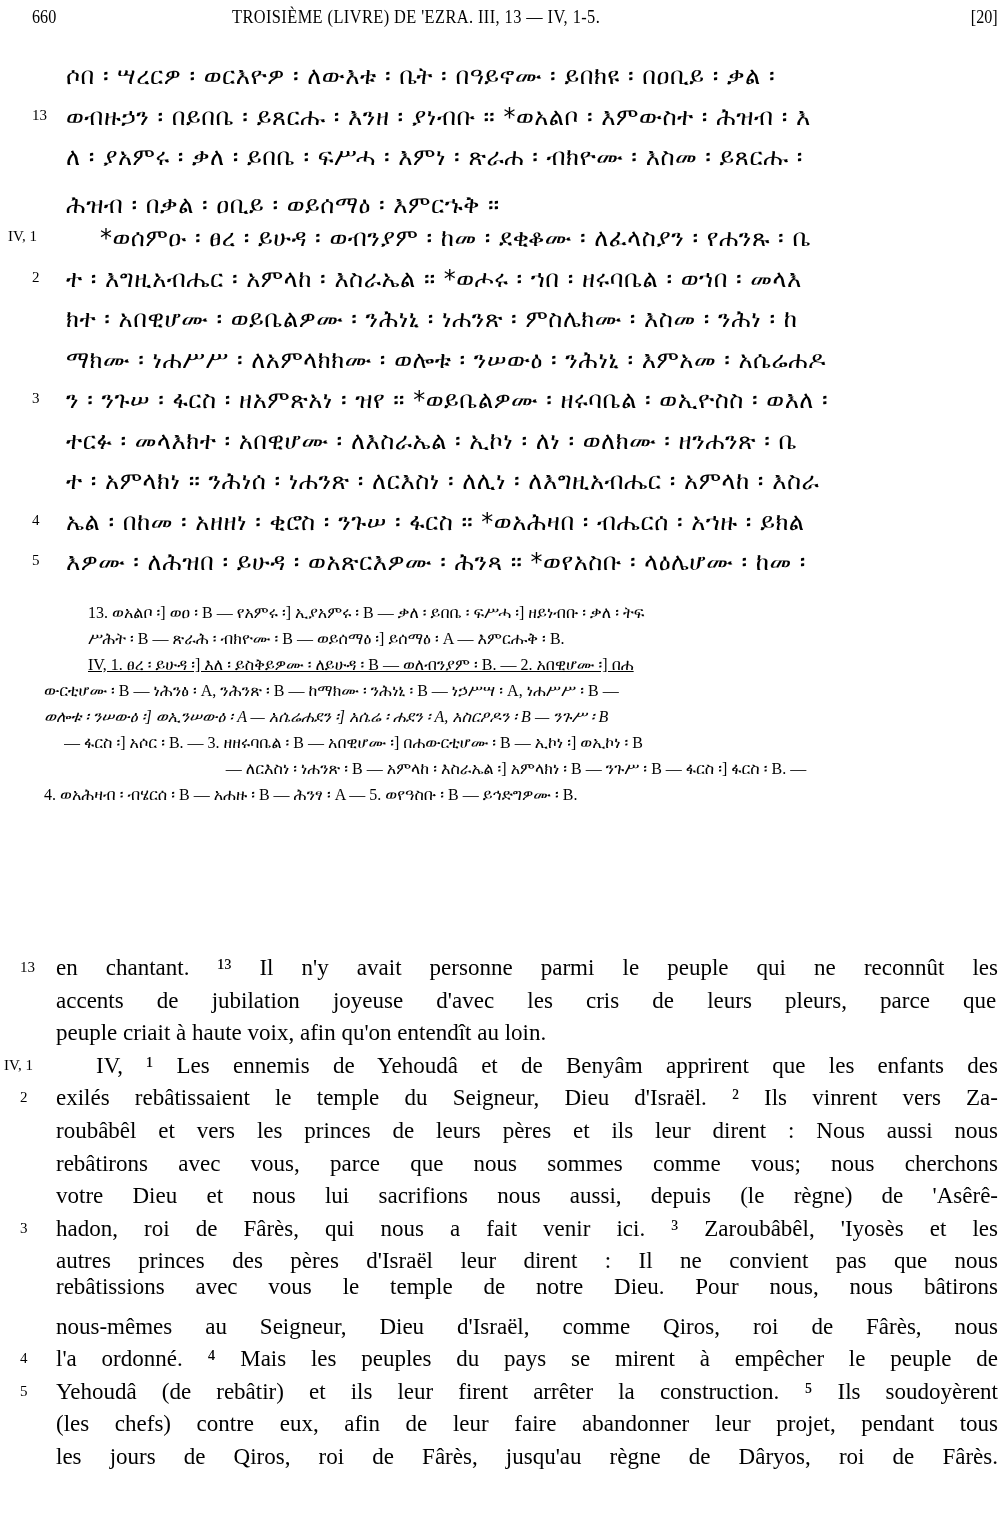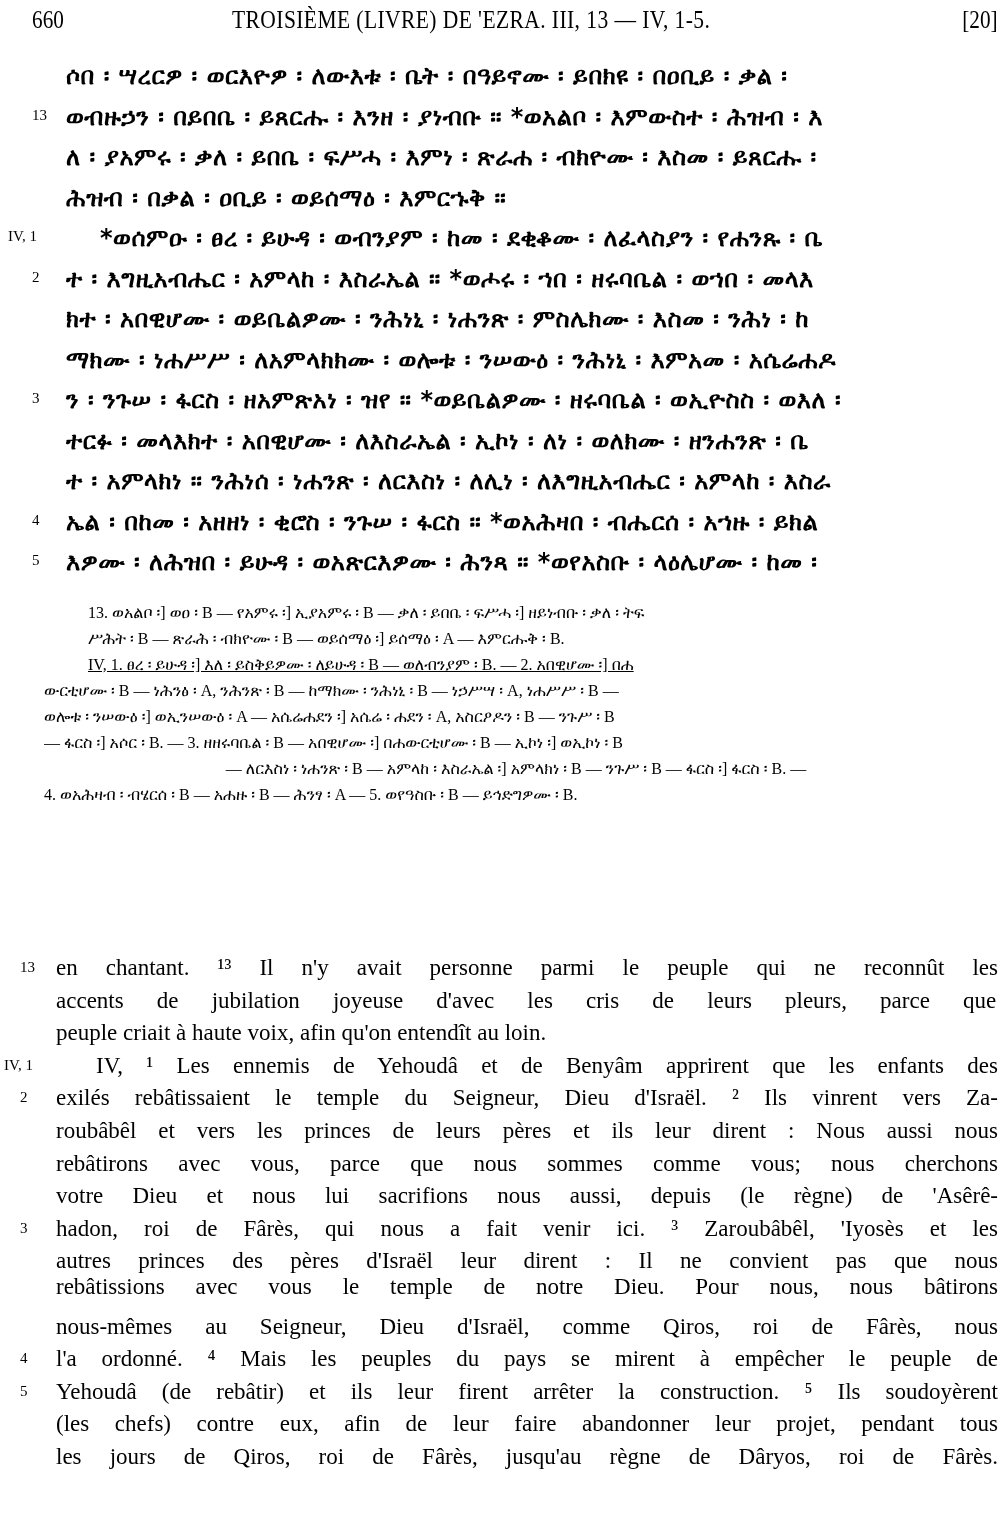--- a/index.html
+++ b/index.html
@@ -2,36 +2,36 @@
 <html><head>
   <meta charset="utf-8">
   <style>
     html, body { margin: 0; padding: 0; background: #ffffff; }
     body {
       width: 1000px; height: 1530px; position: relative; overflow: hidden;
       font-family: "Liberation Serif", "DejaVu Serif", serif; color: #000;
     }
     .header {
       position: absolute; top: 4px; left: 0; width: 1000px; height: 30px;
-      font-family: "Liberation Serif", serif; font-size: 25px;
+      font-family: "Liberation Serif", serif; font-size: 19px;
     }
     .header .pnum { position: absolute; left: 32px; top: 2px; transform: scaleX(0.85); transform-origin: left; }
     .header .title { position: absolute; left: 232px; top: 2px; letter-spacing: 0.5px; transform: scaleX(0.86); transform-origin: left; white-space: nowrap; }
     .header .sig { position: absolute; right: 2px; top: 2px; transform: scaleX(0.85); transform-origin: right; }
 
     .geez-block { position: absolute; left: 0; top: 56px; width: 1000px; }
     .geez-line {
       position: absolute; left: 0; width: 1000px; height: 40px;
     }
     .geez-line .vnum {
       position: absolute; font-size: 15px; top: 10px; font-family: "Liberation Serif", serif;
     }
     .geez-line .gtext {
       position: absolute; left: 66px; right: 4px; top: 0;
-      font-family: "DejaVu Sans", sans-serif; font-weight: bold; font-size: 24px;
+      font-family: "DejaVu Sans", sans-serif; font-weight: normal; font-size: 24px;
       white-space: nowrap; overflow: hidden; text-align: justify; line-height: 40px;
       letter-spacing: 0.5px;
     }
 
     .apparatus { position: absolute; left: 0; top: 600px; width: 1000px; }
     .app-line {
       position: absolute; left: 88px; right: 12px; height: 26px;
       font-size: 16px; line-height: 26px; white-space: nowrap; overflow: hidden;
       font-family: "Liberation Serif", serif;
     }
@@ -68,21 +68,21 @@
       <span class="gtext">ሶበ ፡ ሣረርዎ ፡ ወርእዮዎ ፡ ለውእቱ ፡ ቤት ፡ በዓይኖሙ ፡ ይበክዩ ፡ በዐቢይ ፡ ቃል ፡</span>
     </div>
     <div class="geez-line" style="top: 40.5px;">
       <span class="vnum" style="left: 32px;">13</span>
       <span class="gtext">ወብዙኃን ፡ በይበቤ ፡ ይጸርሑ ፡ እንዘ ፡ ያነብቡ ። *ወአልቦ ፡ እምውስተ ፡ ሕዝብ ፡ እ</span>
     </div>
     <div class="geez-line" style="top: 81px;">
       <span class="vnum" style="left: 32px;"></span>
       <span class="gtext">ለ ፡ ያአምሩ ፡ ቃለ ፡ ይበቤ ፡ ፍሥሓ ፡ እምነ ፡ ጽራሐ ፡ ብክዮሙ ፡ እስመ ፡ ይጸርሑ ፡</span>
     </div>
-    <div class="geez-line" style="top: 122px;">
+    <div class="geez-line" style="top: 129px;">
       <span class="vnum" style="left: 32px;"></span>
       <span class="gtext">ሕዝብ ፡ በቃል ፡ ዐቢይ ፡ ወይሰማዕ ፡ እምርኁቅ ።</span>
     </div>
     <div class="geez-line" style="top: 162px;">
       <span class="vnum" style="left: 8px;">IV, 1</span>
       <span class="gtext" style="left: 100px;">*ወሰምዑ ፡ ፀረ ፡ ይሁዳ ፡ ወብንያም ፡ ከመ ፡ ደቂቆሙ ፡ ለፈላስያን ፡ የሐንጹ ፡ ቤ</span>
     </div>
     <div class="geez-line" style="top: 202.5px;">
       <span class="vnum" style="left: 32px;">2</span>
       <span class="gtext">ተ ፡ እግዚአብሔር ፡ አምላከ ፡ እስራኤል ። *ወሖሩ ፡ ኀበ ፡ ዘሩባቤል ፡ ወኀበ ፡ መላእ</span>
@@ -114,22 +114,22 @@
     <div class="geez-line" style="top: 486px;">
       <span class="vnum" style="left: 32px;">5</span>
       <span class="gtext">እዎሙ ፡ ለሕዝበ ፡ ይሁዳ ፡ ወአጽርእዎሙ ፡ ሕንጻ ። *ወየአስቡ ፡ ላዕሌሆሙ ፡ ከመ ፡</span>
     </div>
   </div>
 <div class="apparatus" id="app">
     <div class="app-line indent" style="top: 0px;">13. ወአልቦ ፡] ወዐ ፡ B — የአምሩ ፡] ኢያአምሩ ፡ B — ቃለ ፡ ይበቤ ፡ ፍሥሓ ፡] ዘይነብቡ ፡ ቃለ ፡ ትፍ</div>
     <div class="app-line indent" style="top: 26px;">ሥሕት ፡ B — ጽራሕ ፡ ብክዮሙ ፡ B — ወይሰማዕ ፡] ይሰማዕ ፡ A — እምርሑቅ ፡ B.</div>
     <div class="app-line indent" style="top: 52px; text-decoration: underline;">IV, 1. ፀረ ፡ ይሁዳ ፡] እለ ፡ ይስቅይዎሙ ፡ ለይሁዳ ፡ B — ወለብንያም ፡ B. — 2. አበዊሆሙ ፡] በሐ</div>
     <div class="app-line out" style="top: 78px;">ውርቲሆሙ ፡ B — ነሕንፅ ፡ A, ንሕንጽ ፡ B — ከማክሙ ፡ ንሕነኒ ፡ B — ነኃሥሣ ፡ A, ነሐሥሥ ፡ B —</div>
-    <div class="app-line out" style="top: 104px;">ወሎቱ ፡ ንሠውዕ ፡] ወኢንሠውዕ ፡ A — አሴሬሐደን ፡] አሴሬ ፡ ሐደን ፡ A, አስርዖዶን ፡ B — ንጉሥ ፡ B</div>
-    <div class="app-line out" style="top: 130px;">— ፋርስ ፡] አሶር ፡ B. — 3. ዘዘሩባቤል ፡ B — አበዊሆሙ ፡] በሐውርቲሆሙ ፡ B — ኢኮነ ፡] ወኢኮነ ፡ B</div>
+    <div class="app-line out" style="top: 104px; font-style: italic;">ወሎቱ ፡ ንሠውዕ ፡] ወኢንሠውዕ ፡ A — አሴሬሐደን ፡] አሴሬ ፡ ሐደን ፡ A, አስርዖዶን ፡ B — ንጉሥ ፡ B</div>
+    <div class="app-line out" style="top: 130px; margin-left: 20px;">— ፋርስ ፡] አሶር ፡ B. — 3. ዘዘሩባቤል ፡ B — አበዊሆሙ ፡] በሐውርቲሆሙ ፡ B — ኢኮነ ፡] ወኢኮነ ፡ B</div>
     <div class="app-line out" style="top: 156px; text-align: center;">— ለርእስነ ፡ ነሐንጽ ፡ B — አምላከ ፡ እስራኤል ፡] አምላክነ ፡ B — ንጉሥ ፡ B — ፋርስ ፡] ፋርስ ፡ B. —</div>
     <div class="app-line out" style="top: 182px;">4. ወአሕዛብ ፡ ብሄርሰ ፡ B — አሐዙ ፡ B — ሕንፃ ፡ A — 5. ወየዓስቡ ፡ B — ይኅድግዎሙ ፡ B.</div>
   </div>
 <div class="french" id="fr">
     <div class="fr-line" style="top: 0px;">
       <span class="vnum" style="left: 20px;">13</span>
       <span class="ftext">en chantant. ¹³ Il n'y avait personne parmi le peuple qui ne reconnût les</span>
     </div>
     <div class="fr-line" style="top: 32.6px; padding-left: 48px;">
       <span class="vnum" style="left: 20px;"></span>

